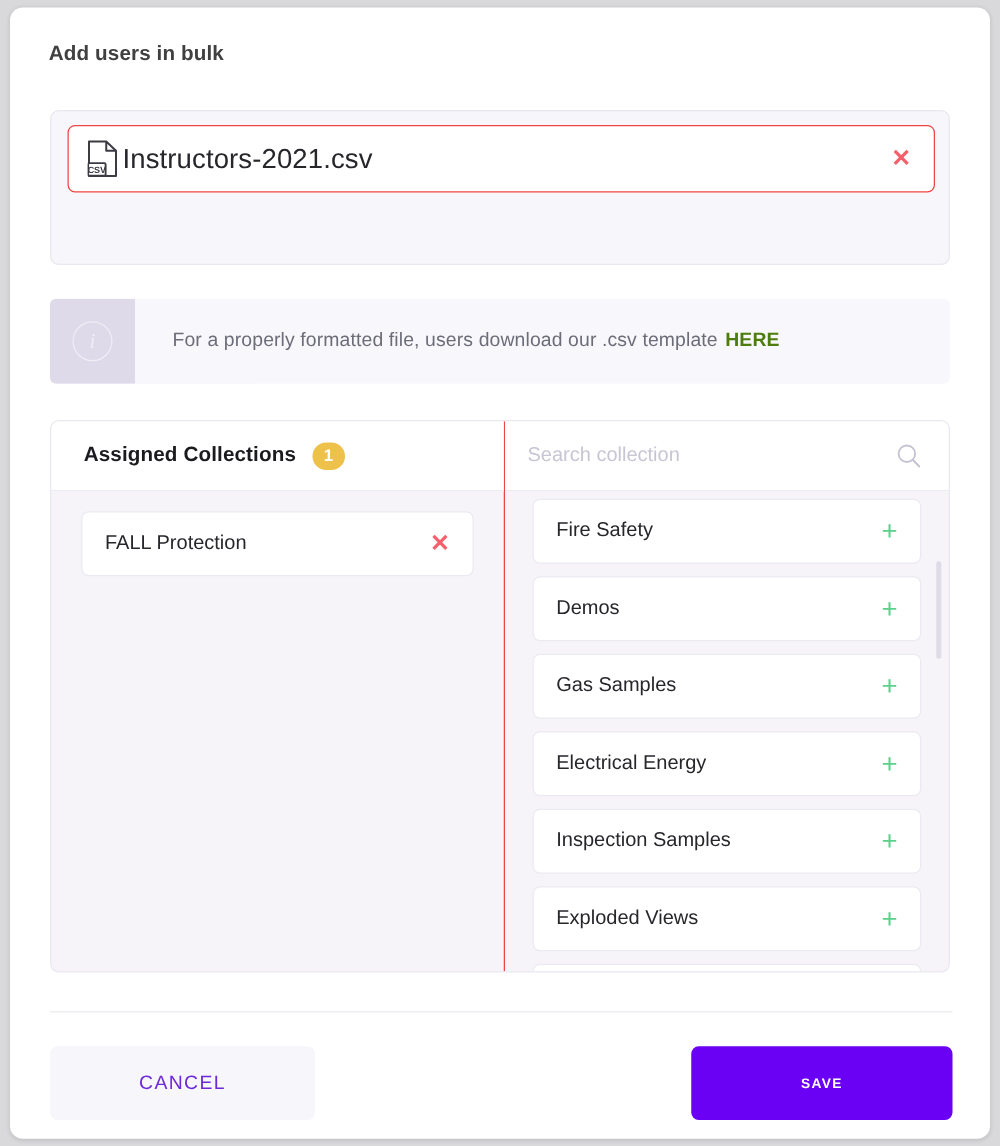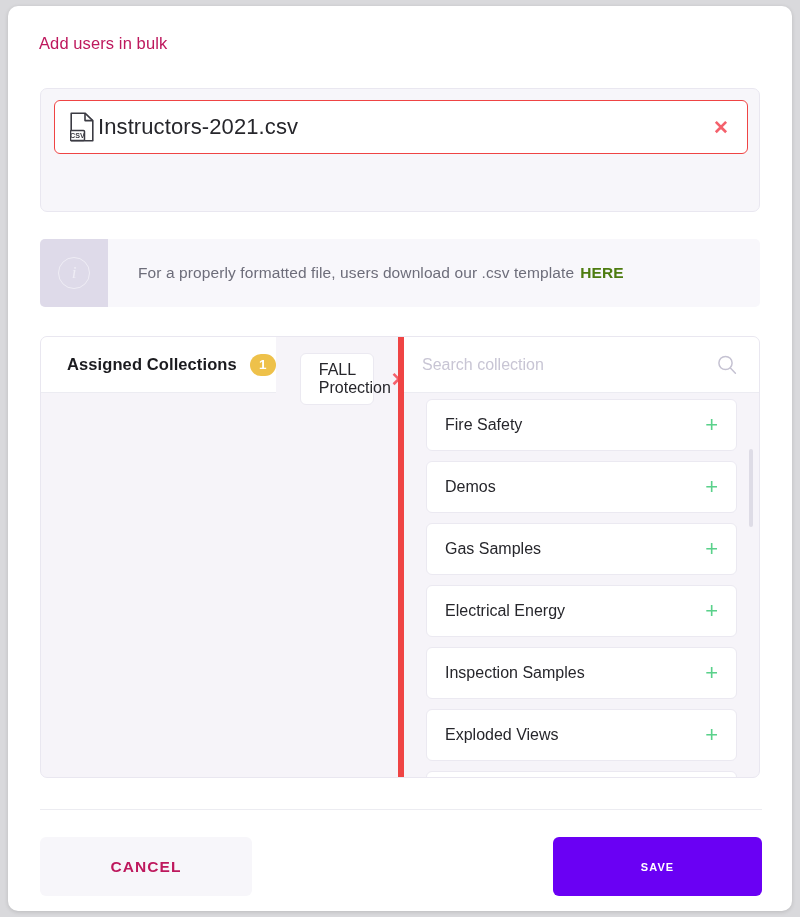--- a/index.html
+++ b/index.html
@@ -26,22 +26,22 @@
     overflow: hidden;
     box-sizing: border-box;
   }
 
   
   .dialog-title {
     position: absolute;
     left: 31px;
     top: 28px;
     font-size: 16.5px;
-    font-weight: normal;
-    color: #be185d;
+    font-weight: bold;
+    color: #404040;
     letter-spacing: 0.1px;
   }
 
   
   .dropzone {
     position: absolute;
     left: 32px;
     top: 82px;
     width: 720px;
     height: 124px;
@@ -152,23 +152,23 @@
     background: #f6f4f9;
     border: 1px solid #e9e7f0;
     border-radius: 7px;
     box-sizing: border-box;
     overflow: hidden;
     display: flex;
   }
   .col-left {
     width: 363px;
     flex: 0 0 auto;
-    border-right: 6px solid #ef4444;
-    display: flex;
-    flex-direction: row;
+    border-right: 1px solid #ef4444;
+    display: flex;
+    flex-direction: column;
     box-sizing: border-box;
   }
   .col-right {
     flex: 1 1 auto;
     display: flex;
     flex-direction: column;
     box-sizing: border-box;
   }
   .panel-head {
     height: 56px;
@@ -329,23 +329,23 @@
     position: absolute;
     left: 32px;
     top: 831px;
     width: 212px;
     height: 59px;
     background: #f7f6fa;
     border: none;
     border-radius: 6px;
     font-family: "Liberation Sans", sans-serif;
     font-size: 15.5px;
-    font-weight: bold;
+    font-weight: normal;
     letter-spacing: 1.1px;
-    color: #be185d;
+    color: #6d28d9;
     cursor: pointer;
   }
   .btn-save {
     position: absolute;
     left: 545px;
     top: 831px;
     width: 209px;
     height: 59px;
     background: #6a00f4;
     border: none;

